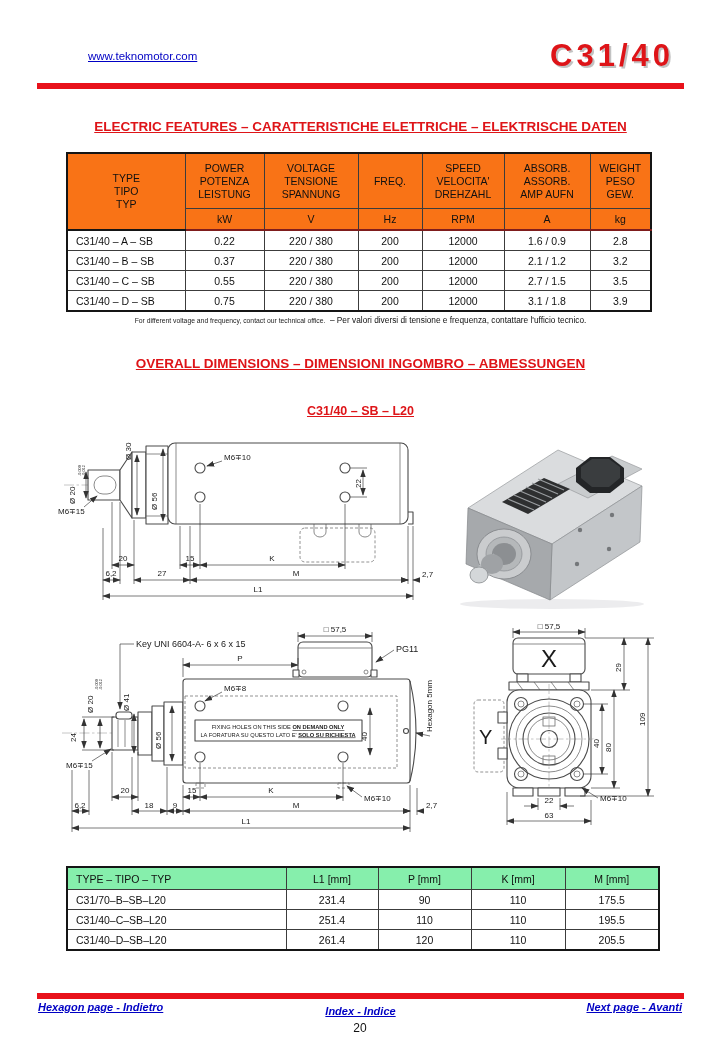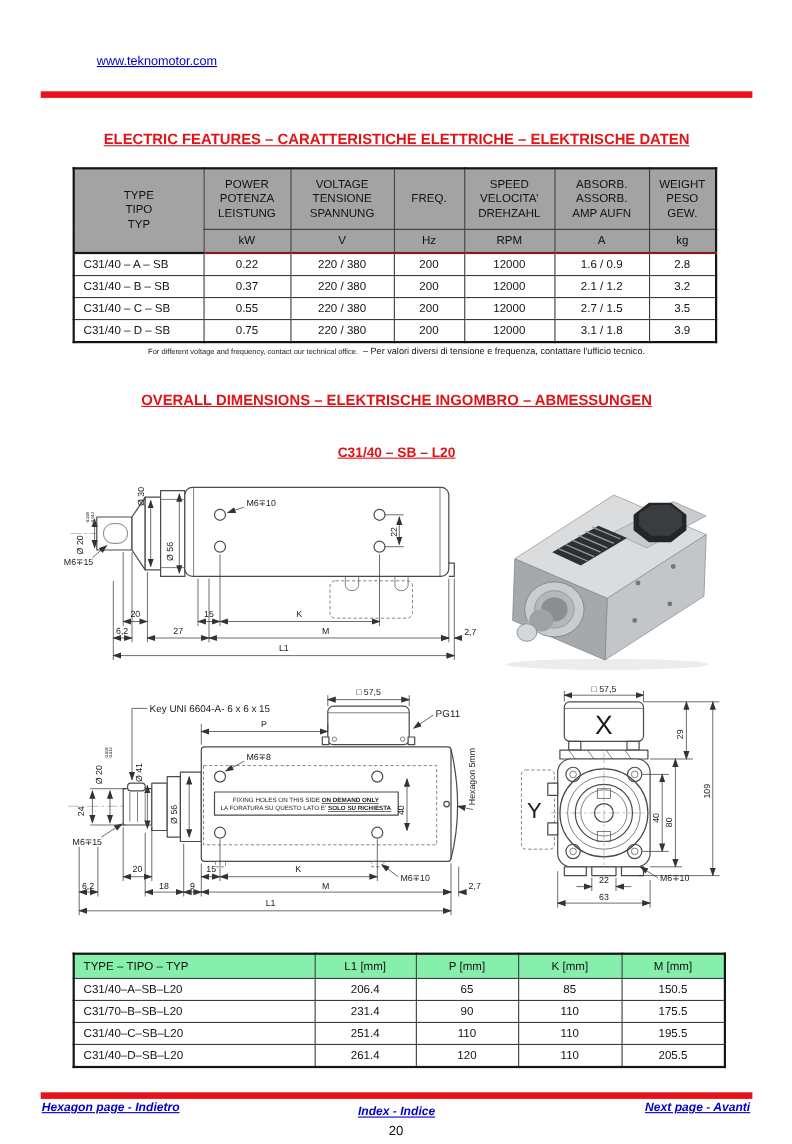--- a/index.html
+++ b/index.html
@@ -14,21 +14,21 @@
   .rule-top{top:83px;} .rule-bot{top:993px;}
   .h-red{position:absolute;left:37px;width:647px;text-align:center;color:#de1418;font-weight:bold;
          text-decoration:underline;}
   .h1{top:119px;font-size:13.5px;} .h2{top:356px;font-size:13.5px;} .h3{top:404px;font-size:12.5px;}
   
   table.et{position:absolute;left:66px;top:152px;border-collapse:collapse;table-layout:fixed;
            width:584px;font-size:10.5px;border:2px solid #151515;}
   table.dt{position:absolute;left:66px;top:866px;border-collapse:collapse;table-layout:fixed;
            width:592px;font-size:10.5px;border:2px solid #151515;}
   .et td,.dt td{border:1px solid #3c3c3c;padding:0;text-align:center;}
-  .et .hd{background:#a3a3a3;}
+  .et .hd{background:#f97316;}
   .dt .hd{background:#86efac;}
   .et tr.main td{height:54px;}
   .et tr.units td{height:20px;border-bottom:2px solid #7f1d1d;}
   .et td.typ{border-bottom:2px solid #151515;}
   .et tr.data td{height:19px;}
   .dt tr.head td{height:21px;}
   .dt tr.data td{height:19px;}
   td.l{text-align:left;padding-left:8px;}
   .pre{white-space:pre-line;line-height:13px;}
   .note{position:absolute;left:37px;top:309px;width:647px;text-align:center;}
@@ -55,20 +55,21 @@
   .dim{fill:none;stroke:#333;stroke-width:.65;}
   .dash{fill:none;stroke:#777;stroke-width:.8;stroke-dasharray:3 2;}
   .cl{fill:none;stroke:#999;stroke-width:.55;stroke-dasharray:10 2.5 2.5 2.5;}
 </style>
 </head>
 <body>
 
 <div class="page">
 
   <a class="site-link">www.teknomotor.com</a>
+  <div class="title">C31/40</div>
   <div class="rule rule-top"></div>
 
   <div class="h-red h1">ELECTRIC FEATURES – CARATTERISTICHE ELETTRICHE – ELEKTRISCHE DATEN</div>
 
   <table class="et">
     <colgroup>
         <col style="width:118px">
         <col style="width:79px">
         <col style="width:94px">
         <col style="width:64px">
@@ -155,21 +156,21 @@
       <td>3.9</td>
     </tr>
   </tbody>
     </table>
 
   <div class="note">
     <span class="note-en">For different voltage and frequency, contact our technical office.</span>
     <span class="note-it">– Per valori diversi di tensione e frequenza, contattare l'ufficio tecnico.</span>
   </div>
 
-  <div class="h-red h2">OVERALL DIMENSIONS – ELEKTRISCHE INGOMBRO – ABMESSUNGEN</div>
+  <div class="h-red h2">OVERALL DIMENSIONS – DIMENSIONI INGOMBRO – ABMESSUNGEN</div>
   <div class="h-red h3">C31/40 – SB – L20</div>
 
   <svg class="dwg" style="left:56px;top:424px" width="470" height="190" viewBox="0 0 470 190">
     <defs>
       <marker id="m1" viewBox="0 0 10 10" refX="9" refY="5" markerWidth="8" markerHeight="8" markerUnits="userSpaceOnUse" orient="auto-start-reverse">
         <path d="M0,1.5 L10,5 L0,8.5 Z" fill="#333"></path>
       </marker>
     </defs>
     <g>
       <line class="cl" x1="8" y1="61" x2="132" y2="61"></line>
@@ -463,27 +464,20 @@
       </colgroup>
     <tbody>
         <tr class="head">
       <td class="hd l">TYPE – TIPO – TYP</td>
       <td class="hd">L1 [mm]</td>
       <td class="hd">P [mm]</td>
       <td class="hd">K [mm]</td>
       <td class="hd">M [mm]</td>
     </tr>
     <tr class="data">
-      <td class="l">C31/40–A–SB–L20</td>
-      <td>206.4</td>
-      <td>65</td>
-      <td>85</td>
-      <td>150.5</td>
-    </tr>
-    <tr class="data">
       <td class="l">C31/70–B–SB–L20</td>
       <td>231.4</td>
       <td>90</td>
       <td>110</td>
       <td>175.5</td>
     </tr>
     <tr class="data">
       <td class="l">C31/40–C–SB–L20</td>
       <td>251.4</td>
       <td>110</td>

